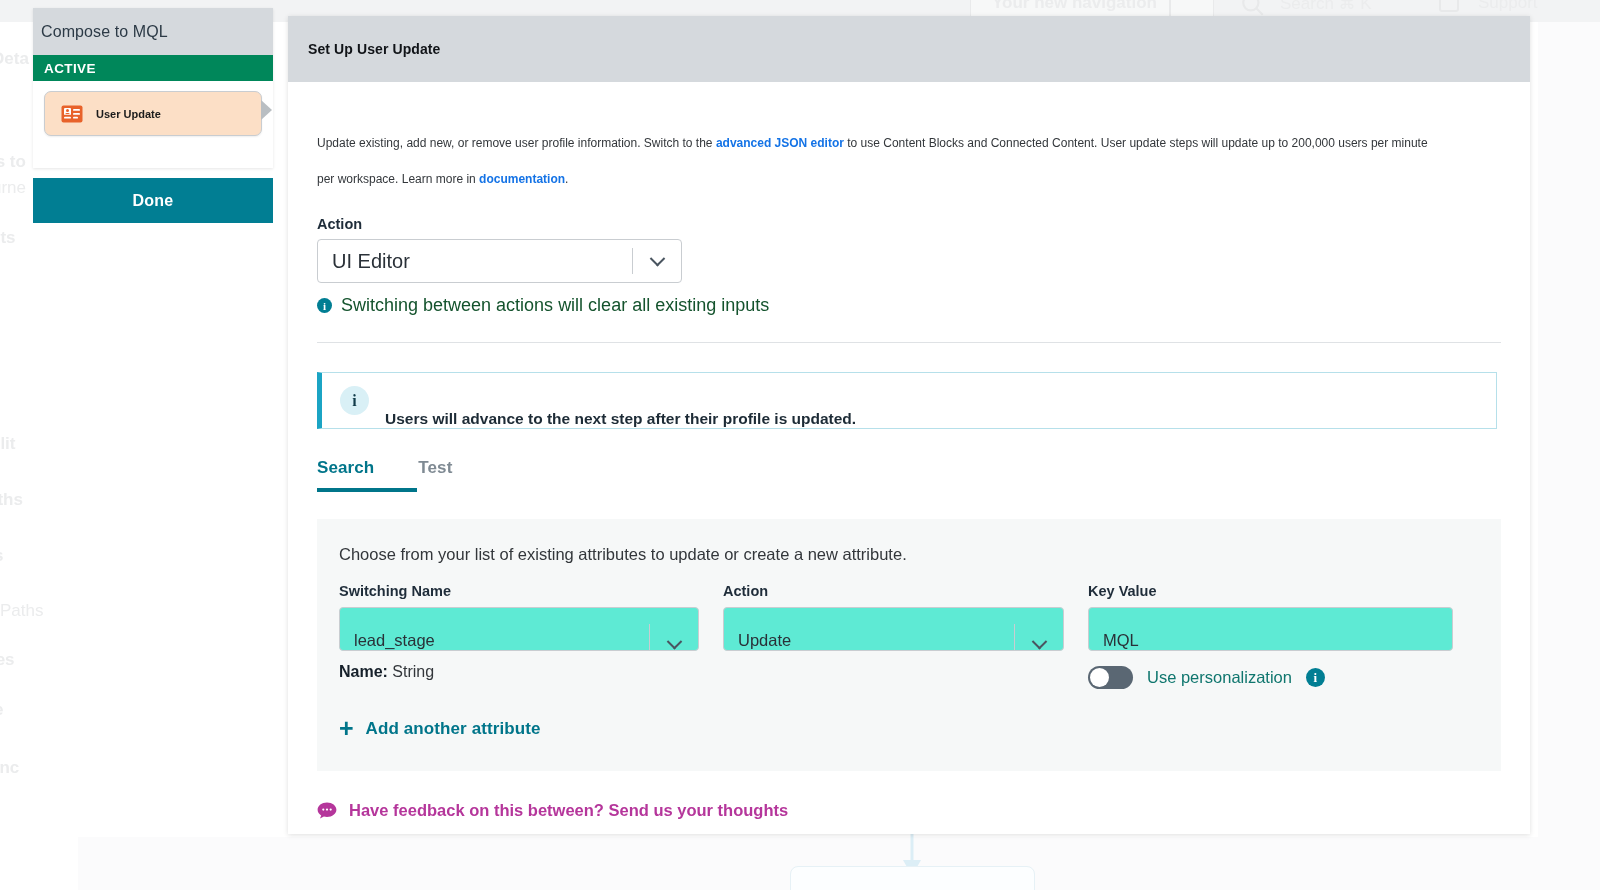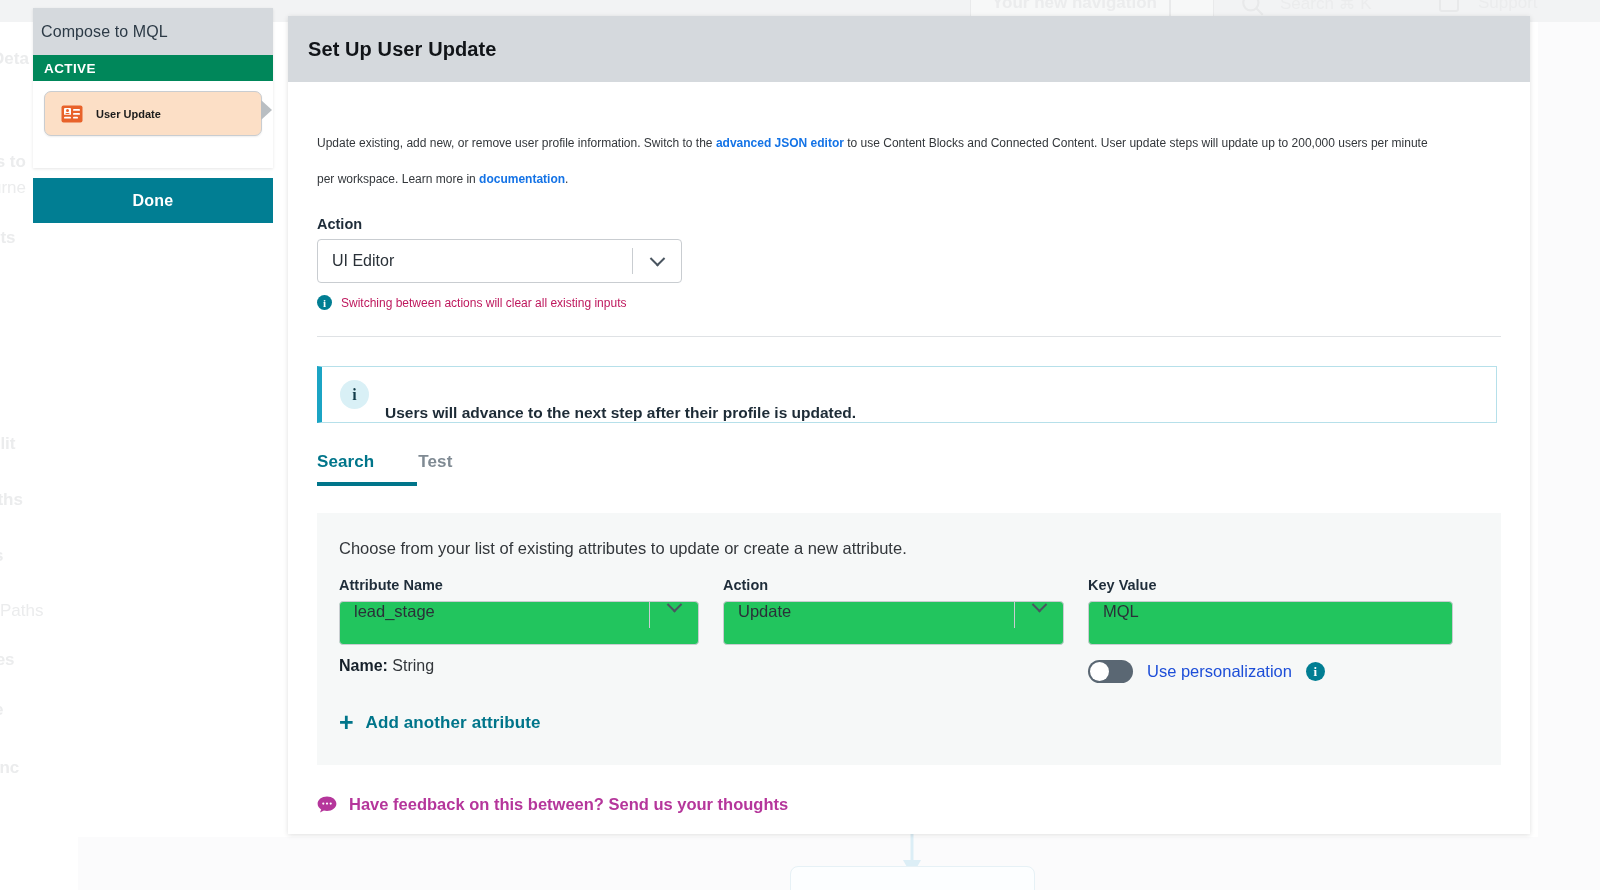--- a/index.html
+++ b/index.html
@@ -97,55 +97,55 @@
   
   .modal {
     position: absolute; left: 288px; top: 16px; width: 1242px; height: 818px;
     background: #ffffff;
     box-shadow: 0 1px 5px rgba(0,0,0,0.13);
   }
   .modal-header {
     height: 66px; background: #d5d9dd;
     display: flex; align-items: center; padding-left: 20px;
   }
-  .modal-title { font-size: 20px; font-weight: 700; color: #111418; letter-spacing: .1px; }
+  .modal-title { font-size: 14px; font-weight: 700; color: #111418; letter-spacing: .1px; }
   .modal-body { padding: 0 29px; position: relative; }
 
   .intro {
     font-size: 12px; line-height: 36px; color: #33373b;
     padding-top: 31px; max-width: 1125px;
   }
   .link { color: #1473E6; font-weight: 700; text-decoration: none; cursor: pointer; }
 
   .field-label {
     font-size: 14.5px; font-weight: 700; color: #1f2d3a; margin-top: 19px; margin-bottom: 7px;
   }
 
   .select-box {
     width: 365px; height: 44px; border: 1px solid #c9cdd1; border-radius: 4px;
     background: #ffffff; display: flex; align-items: center; position: relative;
   }
-  .select-value { font-size: 16px; color: #2a3138; padding-left: 14px; flex: 1; }
+  .select-value { font-size: 20px; color: #2a3138; padding-left: 14px; flex: 1; }
   .select-divider { width: 1px; height: 26px; background: #c9cdd1; }
   .select-caret {
     width: 48px; display: flex; align-items: center; justify-content: center;
     cursor: pointer;
   }
   .chev {
     width: 11px; height: 11px; border-right: 2px solid #4a5560; border-bottom: 2px solid #4a5560;
     transform: rotate(45deg) translate(-2px,-2px);
   }
 
   .hint-row { display: flex; align-items: center; gap: 9px; margin-top: 12px; }
   .info-dot-sm {
     width: 15px; height: 15px; border-radius: 50%; background: #017E93;
     color: #ffffff; font-size: 11px; font-weight: 700; font-family: "Liberation Serif", serif;
     display: flex; align-items: center; justify-content: center; flex: 0 0 auto;
   }
-  .hint-text { font-size: 12px; color: #be185d; }
+  .hint-text { font-size: 18px; color: #14532d; }
 
   .divider {
     height: 1px; background: #dfe2e5; margin-top: 26px; width: 1184px;
   }
 
   .callout {
     margin-top: 29px; width: 1180px; height: 57px;
     border: 1px solid #b6e0ea; border-left: 5px solid #1BA4C4;
     background: #ffffff; display: flex; align-items: center; padding-left: 18px; gap: 16px;
   }
@@ -171,38 +171,38 @@
   .attr-card {
     margin-top: 27px; width: 1184px; background: #f6f8f8; padding: 26px 22px 30px 22px;
   }
   .attr-desc { font-size: 16.5px; color: #33373b; }
   .attr-grid {
     display: grid; grid-template-columns: 360px 24px 341px 24px 365px;
     margin-top: 19px;
   }
   .col-label { font-size: 14.5px; font-weight: 700; color: #1f2d3a; margin-bottom: 8px; }
   .input-box {
-    height: 44px; border: 1px solid #c9cdd1; border-radius: 4px; background: #22c55e;
-    display: flex; align-items: flex-start;
+    height: 44px; border: 1px solid #c9cdd1; border-radius: 4px; background: #5eead4;
+    display: flex; align-items: flex-end;
   }
   .input-value { font-size: 16.5px; color: #2a3138; padding-left: 14px; flex: 1; }
 
   .type-row { font-size: 16px; color: #33373b; margin-top: 12px; }
   .type-row b { color: #16202a; }
 
   .toggle-row { display: flex; align-items: center; gap: 14px; margin-top: 15px; }
   .toggle {
     width: 45px; height: 23px; border-radius: 12px; background: #5a6773;
     position: relative; cursor: pointer; flex: 0 0 auto;
   }
   .toggle-knob {
     position: absolute; left: 2px; top: 2px; width: 19px; height: 19px;
     border-radius: 50%; background: #ffffff;
   }
-  .toggle-label { font-size: 16.5px; color: #1d4ed8; }
+  .toggle-label { font-size: 16.5px; color: #0f766e; }
   .info-dot-md {
     width: 19px; height: 19px; border-radius: 50%; background: #017E93;
     color: #ffffff; font-size: 13px; font-weight: 700; font-family: "Liberation Serif", serif;
     display: flex; align-items: center; justify-content: center; flex: 0 0 auto;
   }
 
   .add-attr {
     display: flex; align-items: center; gap: 12px; margin-top: 27px;
     color: #00758A; cursor: pointer;
   }
@@ -321,21 +321,21 @@
       <div class="tabs">
         <div class="tab active">Search</div>
         <div class="tab">Test</div>
       </div>
 
       <div class="attr-card">
         <div class="attr-desc">Choose from your list of existing attributes to update or create a new attribute.</div>
 
         <div class="attr-grid">
           <div class="gcell">
-            <div class="col-label">Attribute Name</div>
+            <div class="col-label">Switching Name</div>
             <div class="input-box">
               <span class="input-value">lead_stage</span>
               <span class="select-divider"></span>
               <span class="select-caret">
                   <i class="chev"></i>
                 </span>
             </div>
             <div class="type-row"><b>Name:</b> <span>String</span></div>
           </div>
 

